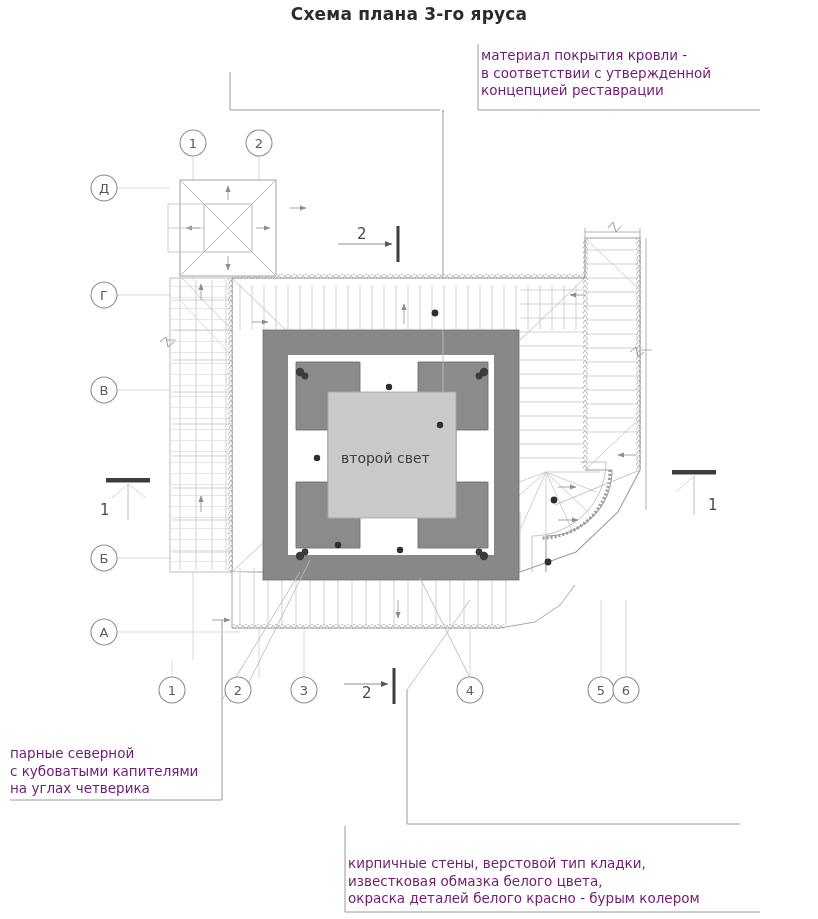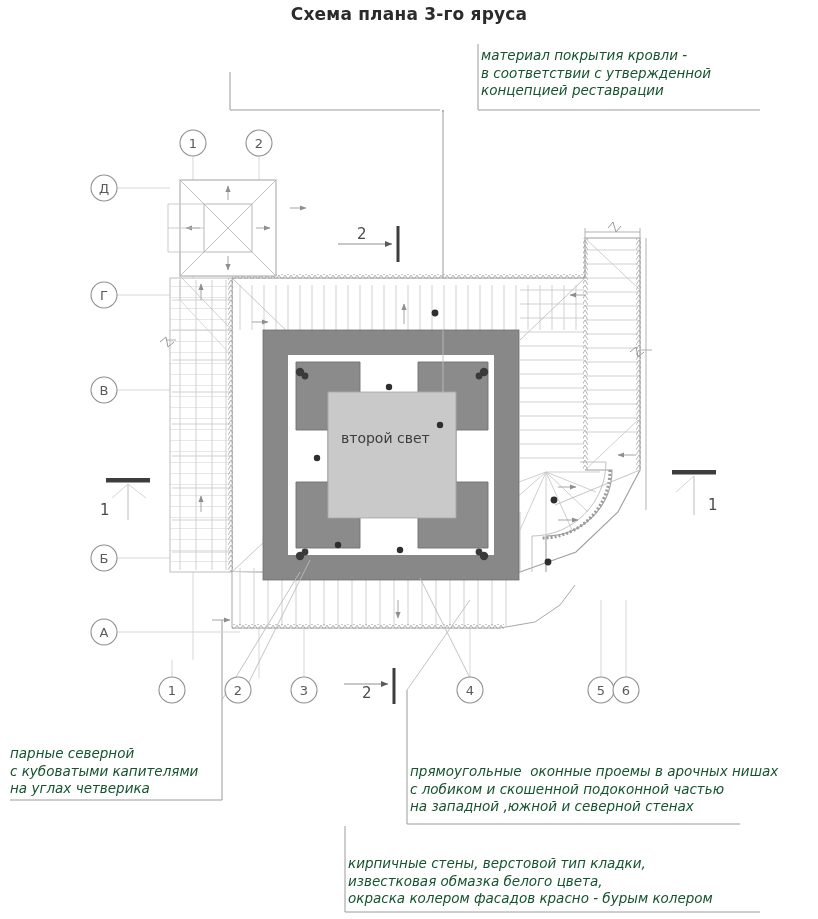--- a/index.html
+++ b/index.html
@@ -33,36 +33,35 @@
     text-align: center;
     font-size: 17px;
     font-weight: bold;
     color: #2b2b2b;
     letter-spacing: 0.2px;
   }
   .note {
     position: absolute;
     font-size: 13.5px;
     line-height: 17.5px;
-    color: #14532d;
+    color: #701a75;
     white-space: pre;
-    font-style: italic;
   }
   .note-tr { left: 481px; top: 47px; }
   .note-tm { left: 233px; top: 74px; }
   .note-bl { left: 10px;  top: 745px; }
   .note-br { left: 410px; top: 763px; }
   .note-bb { left: 348px; top: 855px; }
   .plan-label {
     position: absolute;
     font-size: 14px;
     color: #3d3d3d;
     white-space: pre;
   }
-  .plan-label-vtoroi { left: 341px; top: 430px; }
+  .plan-label-vtoroi { left: 341px; top: 450px; }
   .bubble-text {
     font-family: "DejaVu Sans", "Liberation Sans", sans-serif;
     font-size: 13px;
     fill: #5a5a5a;
   }
   .sec-text {
     font-family: "DejaVu Sans", "Liberation Sans", sans-serif;
     font-size: 15px;
     fill: #4a4a4a;
   }
@@ -469,22 +468,19 @@
       </g>
     </g>
   </svg>
 
   <div class="note note-tr">материал покрытия кровли -
 в соответствии с утвержденной
 концепцией реставрации</div>
   <div class="note note-bl">парные северной
 с кубоватыми капителями
 на углах четверика</div>
-  <div class="note note-br">прямоугольные  оконные проемы в арочных нишах
-с лобиком и скошенной подоконной частью
-на западной ,южной и северной стенах</div>
   <div class="note note-bb">кирпичные стены, верстовой тип кладки,
 известковая обмазка белого цвета,
-окраска колером фасадов красно - бурым колером</div>
+окраска деталей белого красно - бурым колером</div>
 
   <div class="plan-label plan-label-vtoroi">второй свет</div>
 
 </div>
 
 </body></html>

